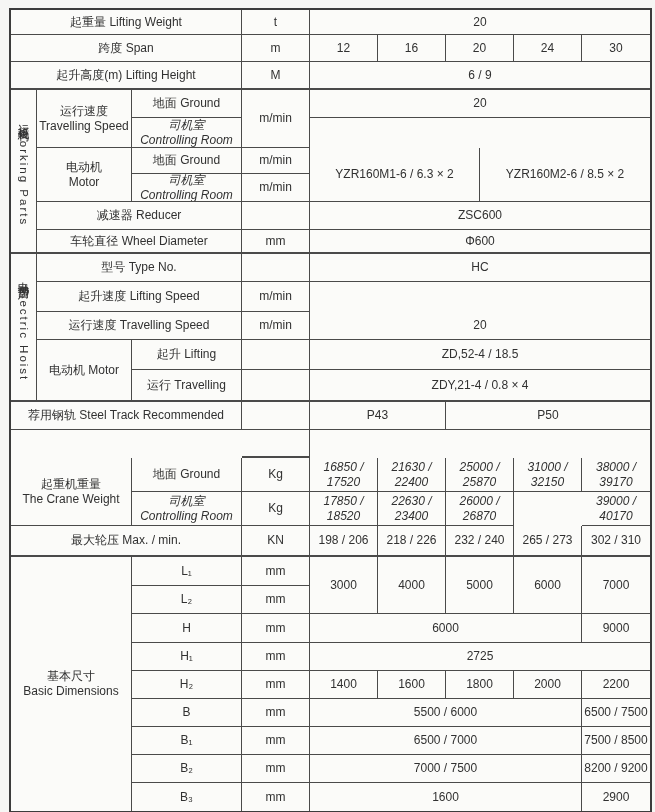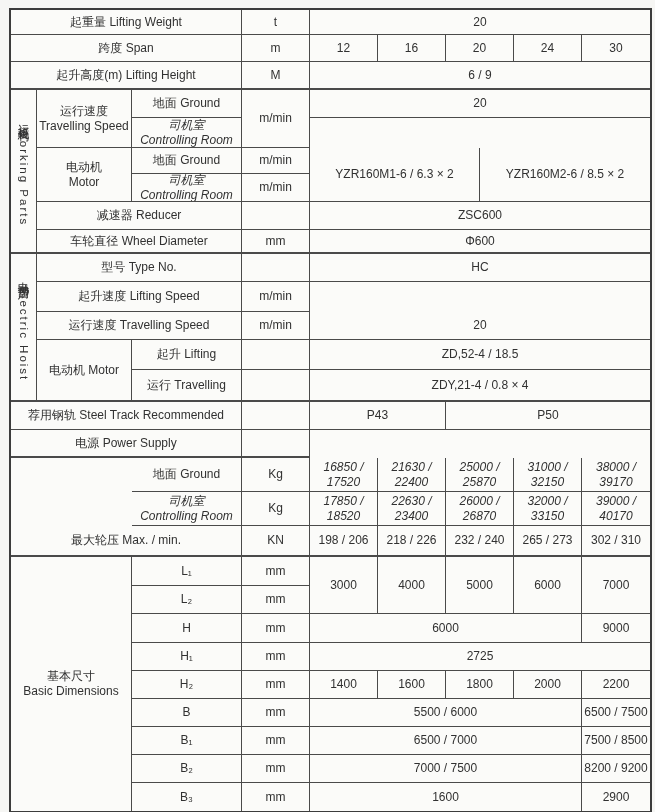--- a/index.html
+++ b/index.html
@@ -108,23 +108,24 @@
   <div class="c er" style="grid-area:13/5/14/15">ZD,52-4 / 18.5</div>
   <div class="c sect" style="grid-area:14/3/15/4">运行 Travelling</div>
   <div class="c sect" style="grid-area:14/4/15/5"></div>
   <div class="c sect er" style="grid-area:14/5/15/15">ZDY,21-4 / 0.8 × 4</div>
 
   <div class="c" style="grid-area:15/1/16/4">荐用钢轨 Steel Track Recommended</div>
   <div class="c" style="grid-area:15/4/16/5"></div>
   <div class="c" style="grid-area:15/5/16/9">P43</div>
   <div class="c er" style="grid-area:15/9/16/15">P50</div>
 
-  <div class="c sect" style="grid-area:16/1/17/4">电源 Power Supply</div>
   <div class="c sect" style="grid-area:16/4/17/5"></div>
 
+  <div class="c" style="grid-area:17/1/19/3">起重机重量
+The Crane Weight</div>
   <div class="c" style="grid-area:17/3/18/4">地面 Ground</div>
   <div class="c" style="grid-area:17/4/18/5">Kg</div>
   <div class="c small" style="grid-area:17/5/18/7">16850 /
 17520</div>
   <div class="c small" style="grid-area:17/7/18/9">21630 /
 22400</div>
   <div class="c small" style="grid-area:17/9/18/11">25000 /
 25870</div>
   <div class="c small" style="grid-area:17/11/18/13">31000 /
 32150</div>
@@ -132,22 +133,20 @@
 39170</div>
   <div class="c small" style="grid-area:18/3/19/4">司机室
 Controlling Room</div>
   <div class="c" style="grid-area:18/4/19/5">Kg</div>
   <div class="c small" style="grid-area:18/5/19/7">17850 /
 18520</div>
   <div class="c small" style="grid-area:18/7/19/9">22630 /
 23400</div>
   <div class="c small" style="grid-area:18/9/19/11">26000 /
 26870</div>
-  <div class="c small" style="grid-area:18/11/19/13">32000 /
-33150</div>
   <div class="c small er" style="grid-area:18/13/19/15">39000 /
 40170</div>
 
   <div class="c sect" style="grid-area:19/1/20/4">最大轮压 Max. / min.</div>
   <div class="c sect" style="grid-area:19/4/20/5">KN</div>
   <div class="c sect" style="grid-area:19/5/20/7">198 / 206</div>
   <div class="c sect" style="grid-area:19/7/20/9">218 / 226</div>
   <div class="c sect" style="grid-area:19/9/20/11">232 / 240</div>
   <div class="c sect" style="grid-area:19/11/20/13">265 / 273</div>
   <div class="c sect er" style="grid-area:19/13/20/15">302 / 310</div>

